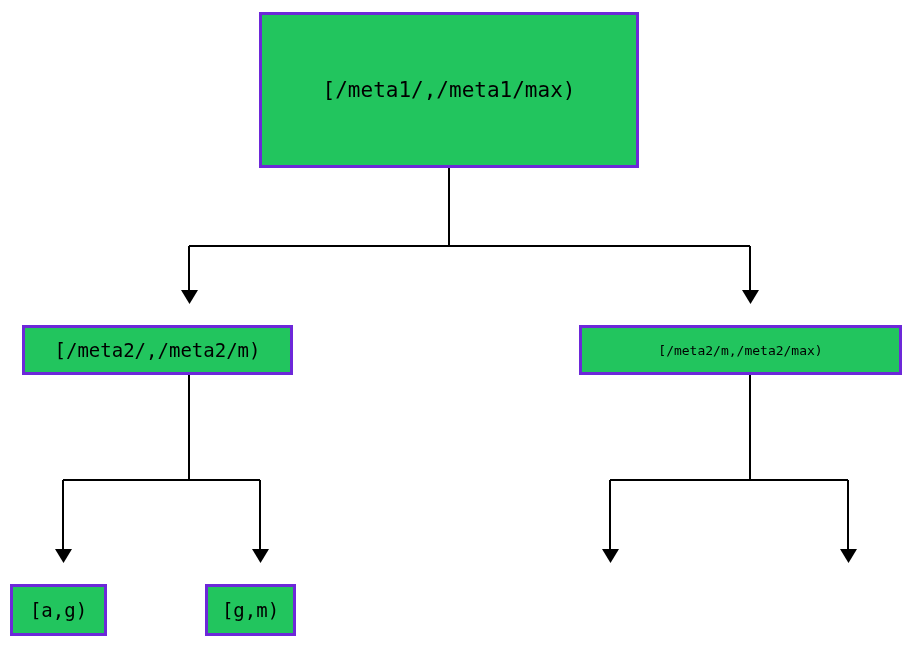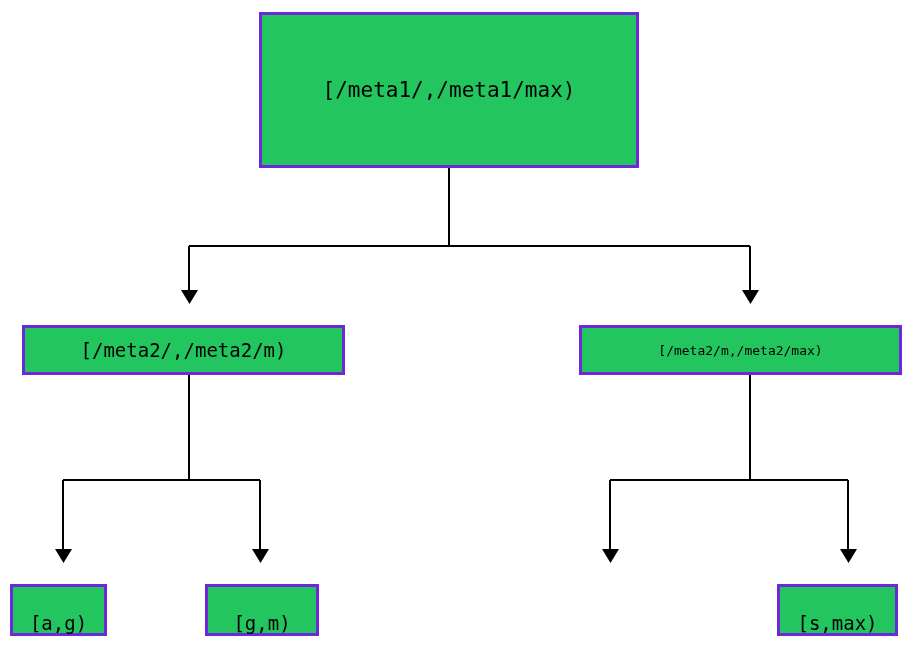--- a/index.html
+++ b/index.html
@@ -35,39 +35,38 @@
   .node-root {
     left: 259px;
     top: 12px;
     width: 380px;
     height: 156px;
     font-size: 21px;
   }
   .node-mid-left {
     left: 22px;
     top: 325px;
-    width: 323px;
+    width: 271px;
     height: 50px;
     font-size: 19px;
   }
   .node-mid-right {
     left: 579px;
     top: 325px;
     width: 323px;
     height: 50px;
     font-size: 13px;
   }
   .node-leaf {
     top: 584px;
     height: 52px;
     font-size: 19px;
-    align-items: flex-end;
   }
   .leaf-ag   { left: 10px;  width: 97px; }
-  .leaf-gm   { left: 205px; width: 114px; }
+  .leaf-gm   { left: 205px; width: 91px; }
   .leaf-ms   { left: 553px; width: 100px; }
   .leaf-smax { left: 777px; width: 121px; }
 
   .edges {
     position: absolute;
     left: 0;
     top: 0;
     width: 912px;
     height: 652px;
     pointer-events: none;
@@ -124,17 +123,14 @@
 
   <div class="node node-leaf leaf-ag">
     <span class="node-label">[a,g)</span>
   </div>
 
   <div class="node node-leaf leaf-gm">
     <span class="node-label">[g,m)</span>
   </div>
 
 
-  <div class="node node-leaf leaf-smax">
-    <span class="node-label">[s,max)</span>
-  </div>
 
 </div>
 
 </body></html>

